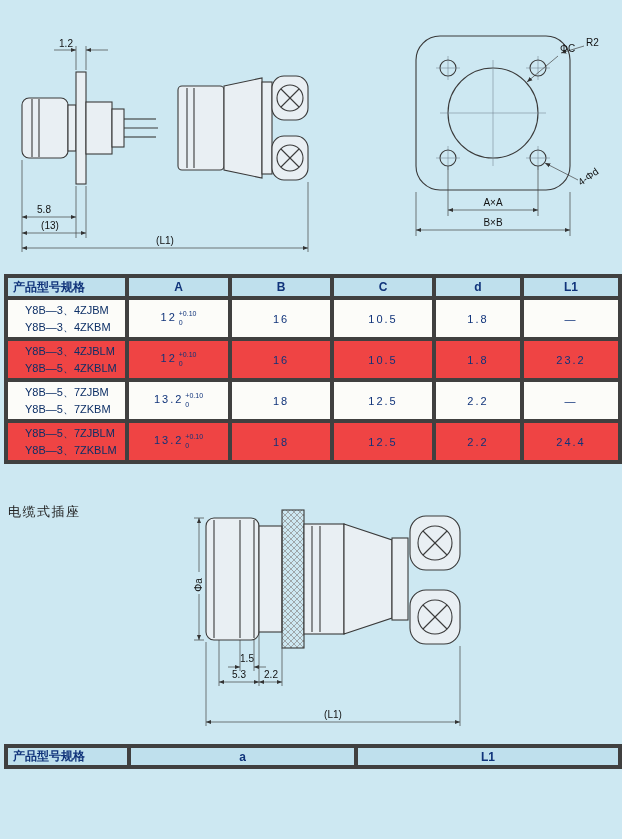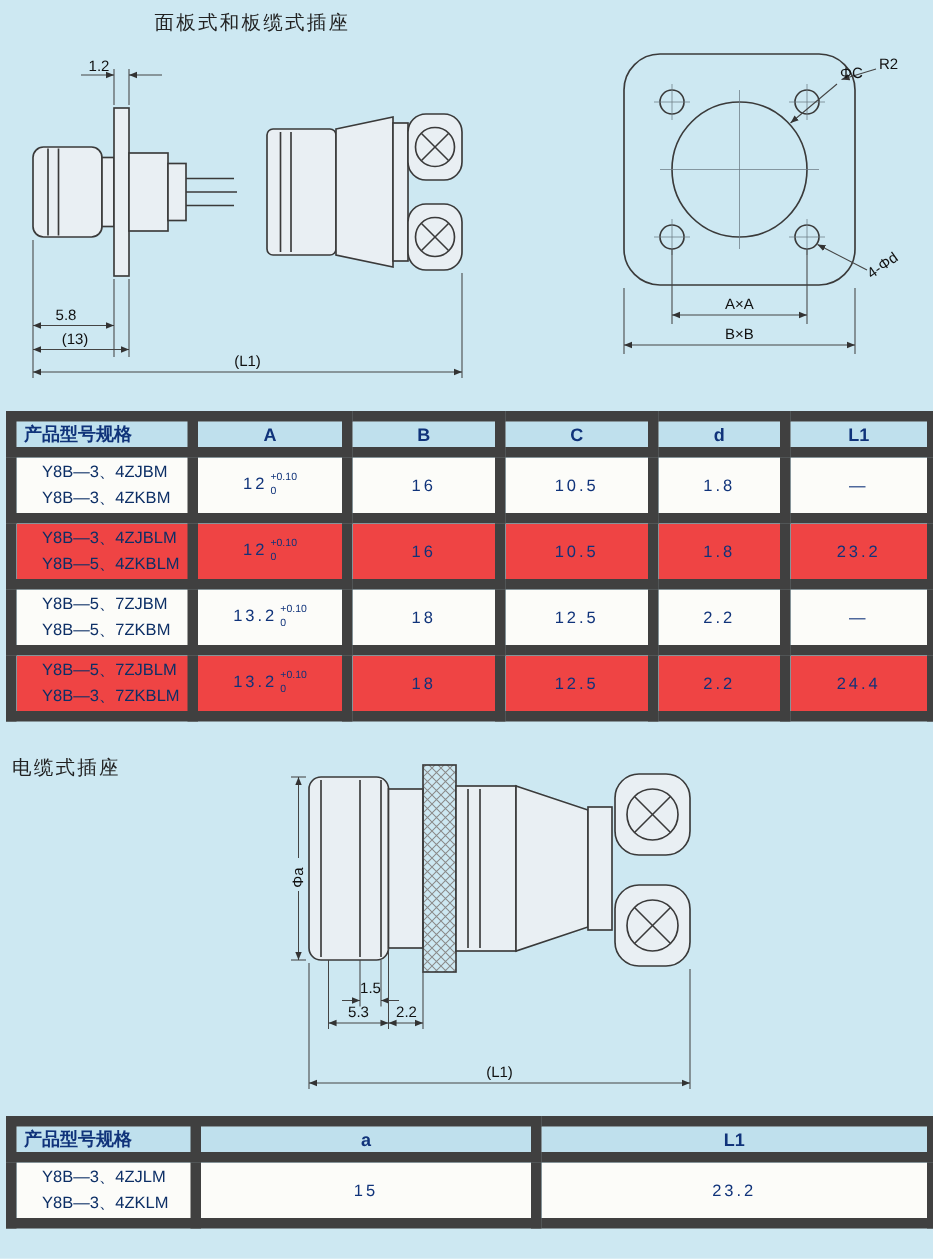--- a/index.html
+++ b/index.html
@@ -4,42 +4,41 @@
 <style>
   * { margin:0; padding:0; box-sizing:border-box; }
   html,body { width:622px; height:839px; }
   body { font-family:"Liberation Sans","DejaVu Sans",sans-serif; }
   .page { position:relative; width:622px; height:839px; background:#cde8f2; overflow:hidden; }
   .dwg-title { position:absolute; font-size:13px; color:#222; letter-spacing:1.5px; white-space:nowrap; }
   .dwg { position:absolute; }
   svg text { font-family:"Liberation Sans","DejaVu Sans",sans-serif; }
 
   table.tbl { position:absolute; border-collapse:collapse; table-layout:fixed; }
-  .tbl th, .tbl td { border:7px solid #404040; overflow:hidden; }
+  .tbl th, .tbl td { border:4px solid #404040; overflow:hidden; }
   .tbl thead th { background:#bfe0ed; color:#10337a; font-size:12px; font-weight:700; text-align:center; }
   .tbl thead th.first { text-align:left; padding-left:5px; }
   .t1 thead tr { height:22px; }
   .t2 thead tr { height:20px; }
   tr.g1 { height:39px; }
   tr.g2 { height:36px; }
   tr.w { background:#fcfcf9; }
   tr.y { background:#ef4444; }
   td.mcell { padding:2px 0 2px 17px; font-size:11px; line-height:1.5; color:#0d2f66; vertical-align:middle; }
   td.vcell { text-align:center; font-size:11px; letter-spacing:2px; color:#10337a; vertical-align:middle;margin-top:40px; }
   .tolv { white-space:nowrap; }
   .stk { display:inline-flex; flex-direction:column; font-size:7px; line-height:1.15; letter-spacing:0;
          vertical-align:middle; margin-left:2px; text-align:left; }
   .stk i { font-style:normal; }
 </style>
 </head>
 <body>
 
 <div class="page">
 
-  <div class="dwg-title" style="left:103px; top:6px;">面板式和板缆式插座</div>
 
   <svg class="dwg" style="left:10px; top:20px;" width="302" height="240" viewBox="0 0 302 240">
     <defs>
       <marker id="ar1" viewBox="0 0 10 10" refX="8.5" refY="5" markerWidth="9" markerHeight="9" orient="auto-start-reverse">
         <path d="M0,1.6 L8.5,5 L0,8.4 z" fill="#333"></path>
       </marker>
     </defs>
     <g stroke="#3a3a3a" stroke-width="1.1" fill="#e9eff3">
       <rect x="12" y="78" width="46" height="60" rx="7"></rect>
       <line x1="22" y1="79" x2="22" y2="137"></line>
@@ -279,24 +278,16 @@
         <col style="width:264px">
     </colgroup>
     <thead>
       <tr>
         <th class="first">产品型号规格</th>
         <th>a</th>
         <th>L1</th>
       </tr>
     </thead>
     <tbody>
-      <tr class="g2 w">
-        <td class="mcell">
-          <div>Y8B—3、4ZJLM</div>
-          <div>Y8B—3、4ZKLM</div>
-        </td>
-        <td class="vcell">15</td>
-        <td class="vcell">23.2</td>
-      </tr>
     </tbody>
   </table>
 
 </div>
 
 </body></html>

